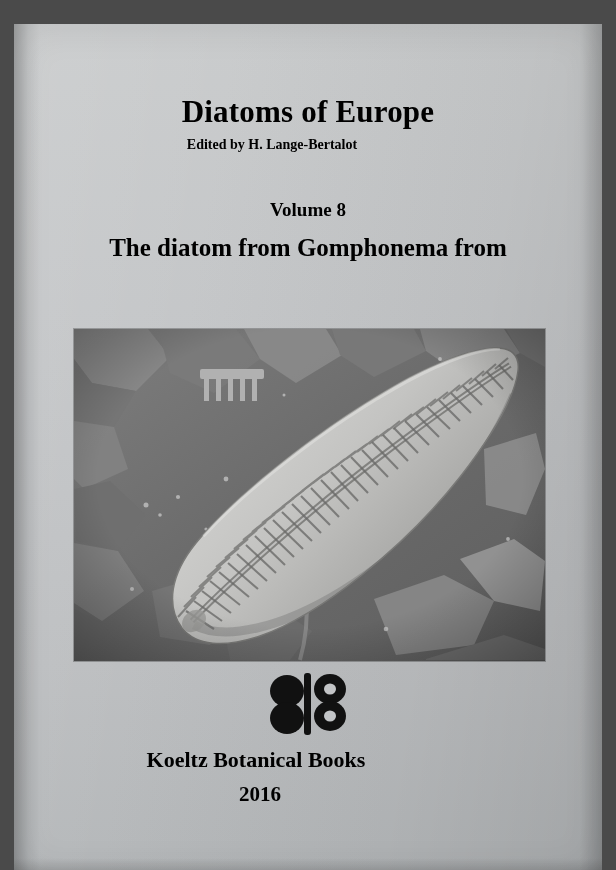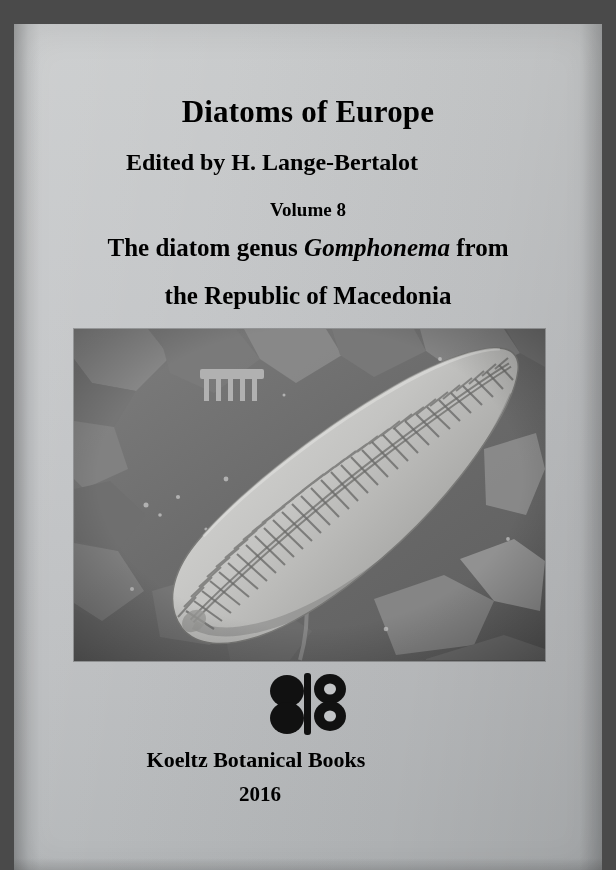--- a/index.html
+++ b/index.html
@@ -70,23 +70,22 @@
     left: 0; top: 70px;
     width: 588px;
     font-size: 31px;
     font-weight: bold;
     letter-spacing: 0.2px;
   }
   .editor {
     position: absolute;
     left: 0; top: 113px;
     width: 516px;
-    font-size: 24px;
-    font-weight: bold;
-    margin-top: 12px;
+    font-size: 14px;
+    font-weight: bold;
   }
   .volume {
     position: absolute;
     left: 0; top: 157px;
     width: 588px;
     font-size: 19px;
     font-weight: bold;
     margin-top: 18px;
   }
   .book-title-1 {
@@ -96,21 +95,21 @@
     font-size: 25px;
     font-weight: bold;
   }
   .book-title-2 {
     position: absolute;
     left: 0; top: 258px;
     width: 588px;
     font-size: 25px;
     font-weight: bold;
   }
-  .book-title-1 .ital, .book-title-2 .ital { font-style: italic; }
+  .book-title-1 .ital, .book-title-2 .ital { }
 
   
   .sem-image {
     position: absolute;
     left: 60px;
     top: 305px;
     width: 471px;
     height: 332px;
     background: #6e6e6e;
     overflow: hidden;
@@ -150,23 +149,22 @@
 
     <div class="spine-shade"></div>
     <div class="right-shade"></div>
     <div class="bottom-shade"></div>
 
     <div class="series-title">Diatoms of Europe</div>
     <div class="editor">Edited by H. Lange-Bertalot</div>
     <div class="volume">Volume 8</div>
 
     <div class="book-title-1">
-      <span>The diatom genus </span><span class="ital">Gomphonema</span><span> from</span>
+      <span>The diatom from </span><span class="ital">Gomphonema</span><span> from</span>
     </div>
-    <div class="book-title-2">the Republic of Macedonia</div>
 
     <div class="sem-image">
       <svg width="471" height="332" viewBox="0 0 471 332" xmlns="http://www.w3.org/2000/svg" aria-hidden="true">
         <defs>
           <linearGradient id="bgGrad" x1="0" y1="0" x2="1" y2="1">
             <stop offset="0%" stop-color="#7e7e7e"></stop>
             <stop offset="45%" stop-color="#6c6c6c"></stop>
             <stop offset="100%" stop-color="#5e5e5e"></stop>
           </linearGradient>
           <linearGradient id="valveGrad" x1="0.1" y1="0.2" x2="0.9" y2="0.85">

